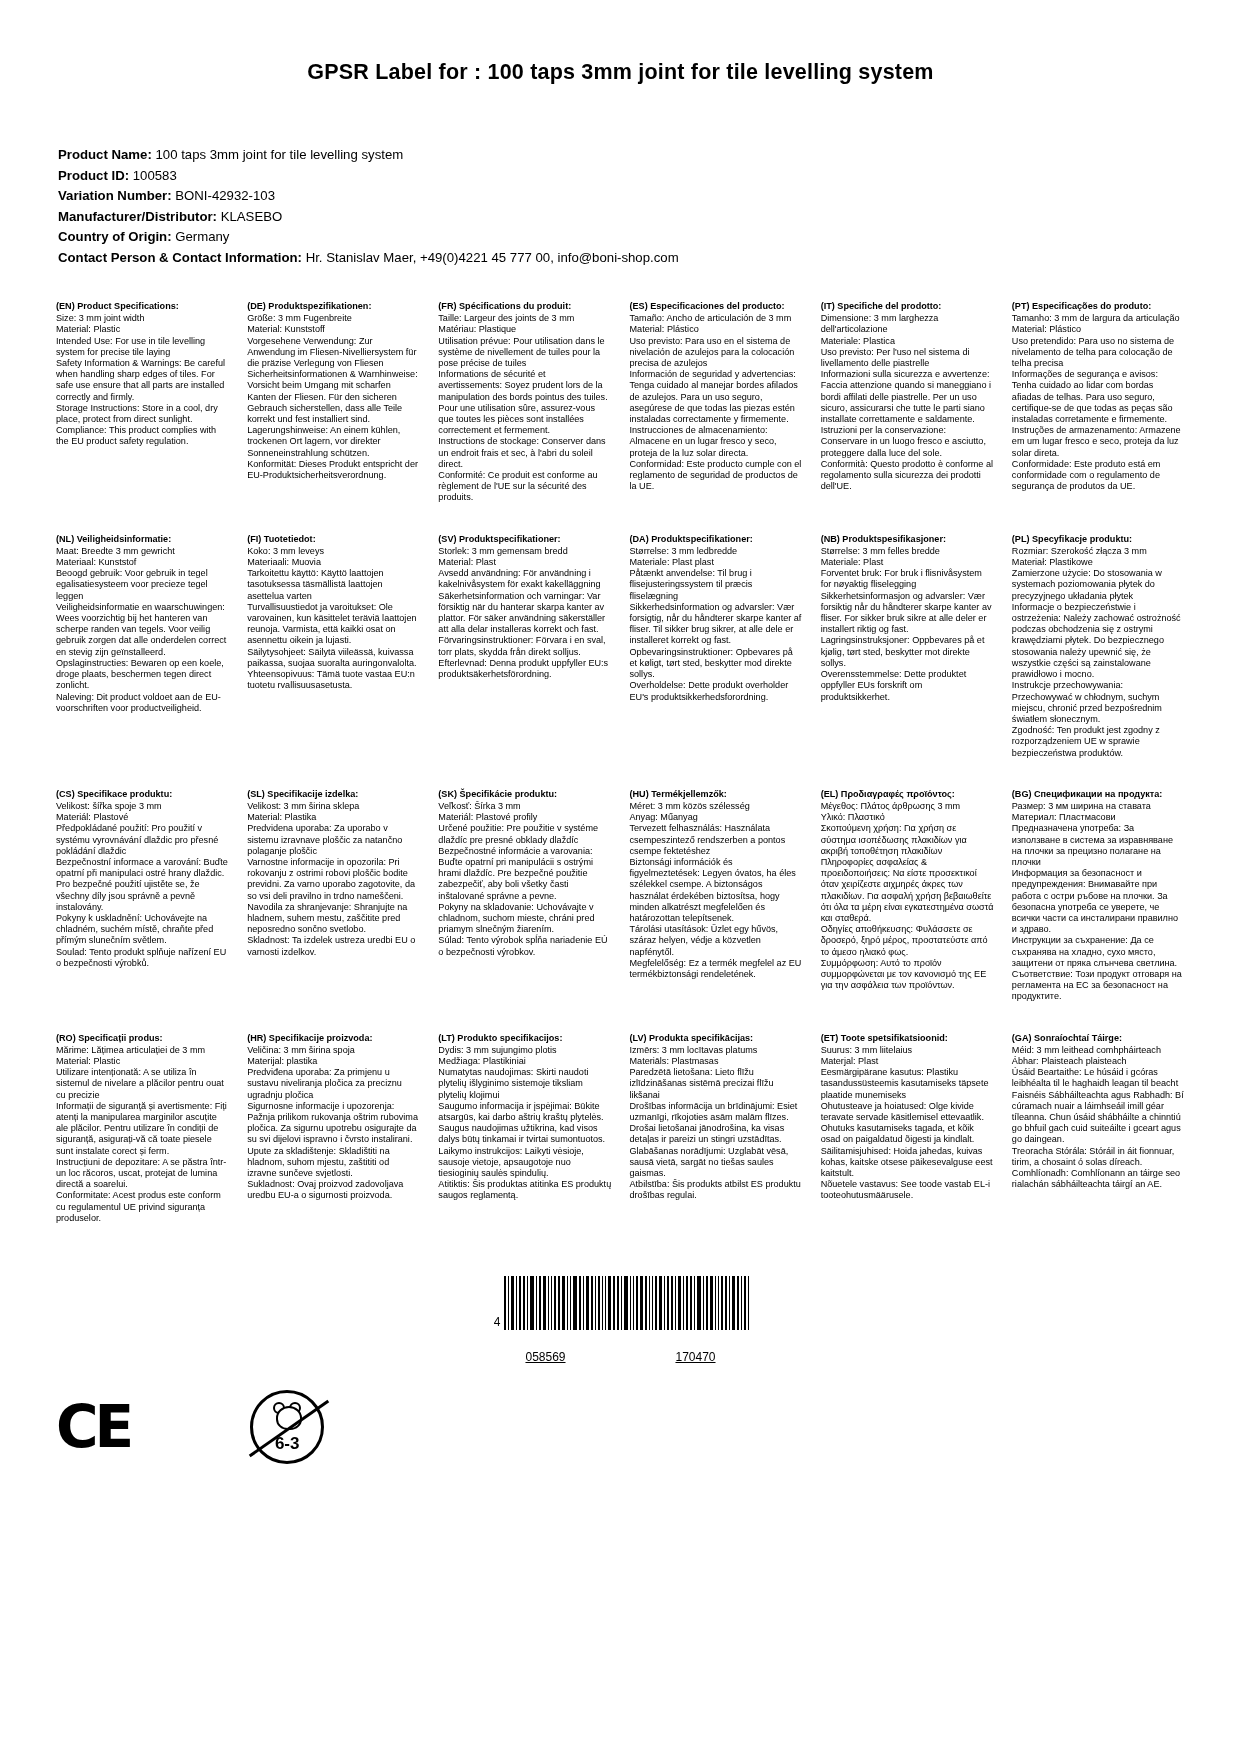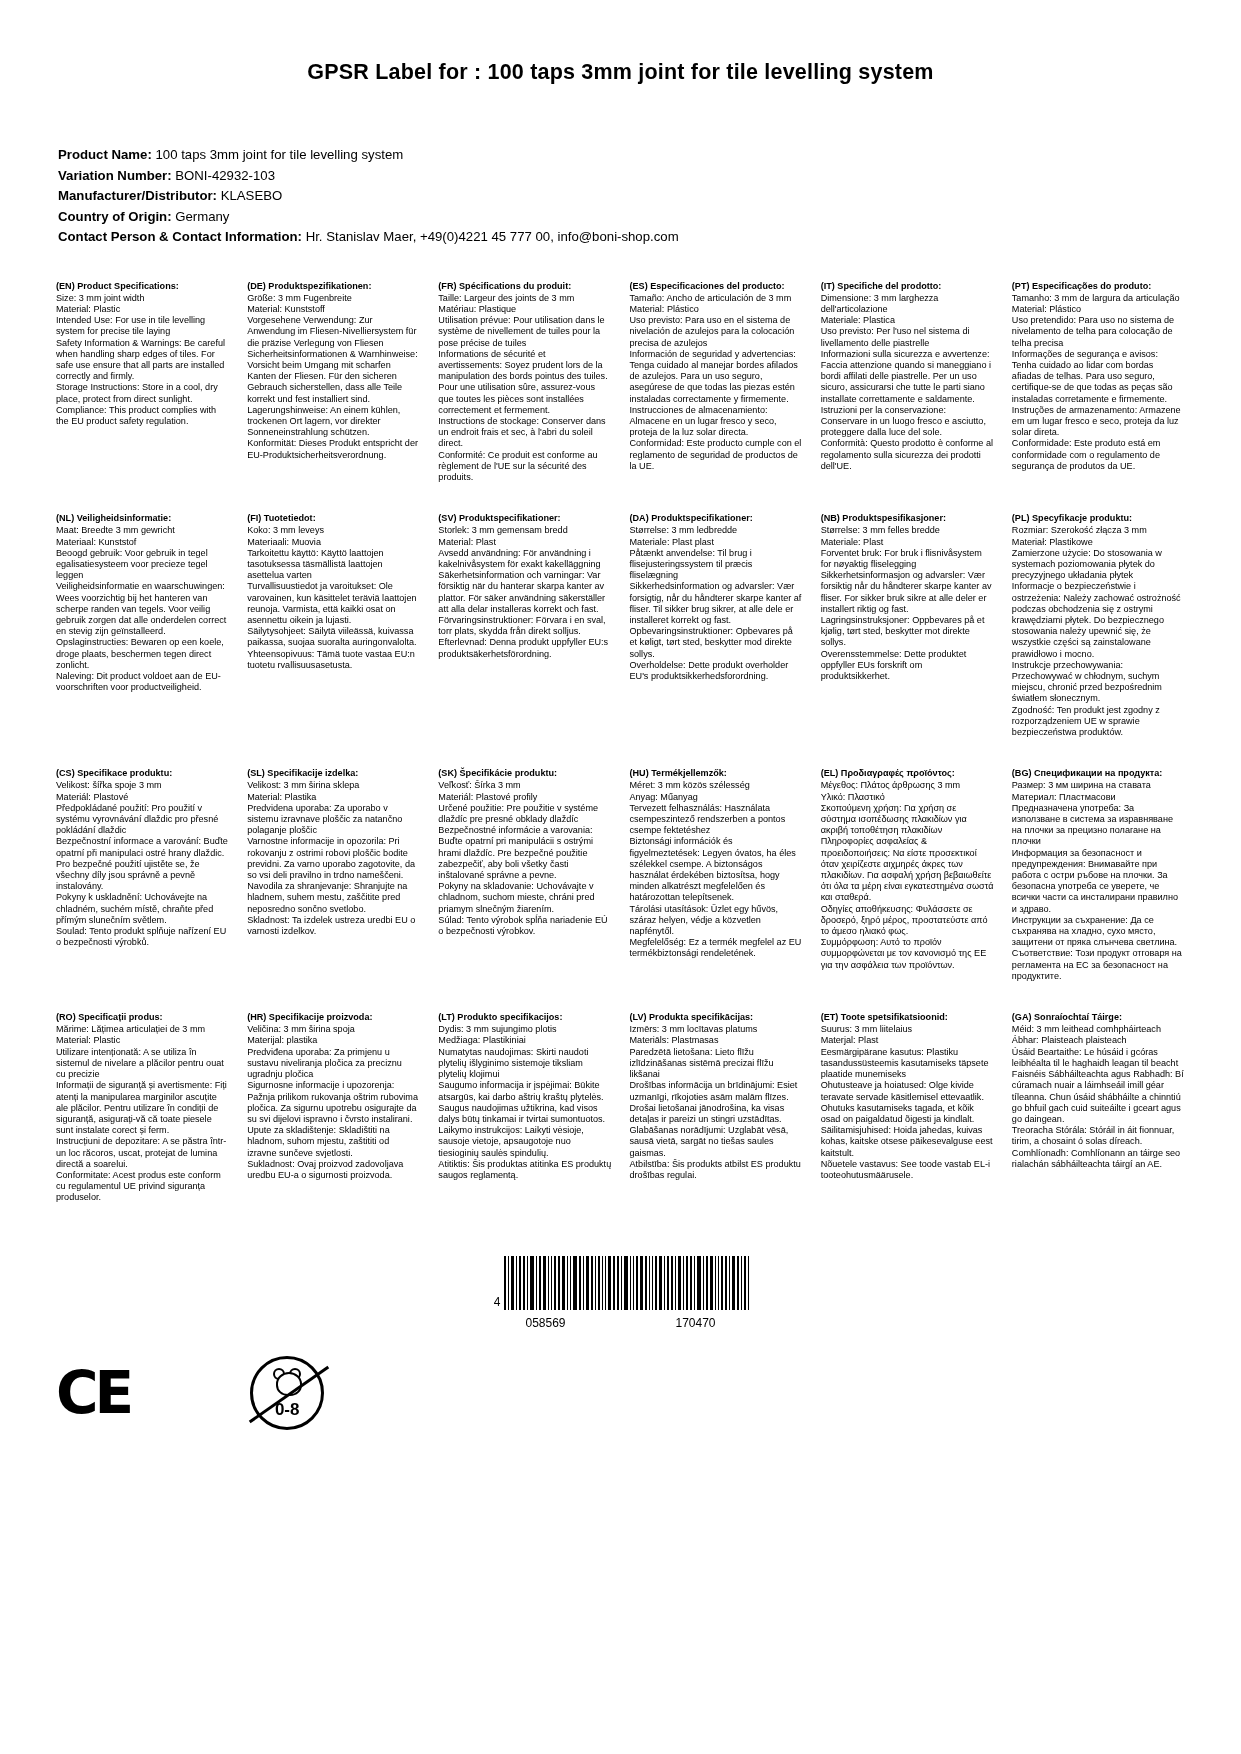--- a/index.html
+++ b/index.html
@@ -91,21 +91,22 @@
     background: #000;
     height: 54px;
     margin-right: 2px;
   }
   .bc-labels {
     display: flex;
     justify-content: center;
     align-items: center;
     gap: 0px;
     font-size: 12px;
-    margin-top: 6px;
+    margin-top: 20px;
+    text-decoration: underline;
   }
   .bc-num-left { width: 150px; text-align: center; }
   .bc-num-right { width: 150px; text-align: center; }
   .symbols {
     margin-top: 26px;
     display: flex;
     align-items: center;
     gap: 120px;
     padding-bottom: 30px;
   }
@@ -176,20 +177,24 @@
 <div class="page">
 
   <h1 class="title">GPSR Label for : 100 taps 3mm joint for tile levelling system</h1>
 
   <div class="meta">
     <div class="row">
       <span class="lbl">Product Name:</span>
       <span class="val">100 taps 3mm joint for tile levelling system</span>
     </div>
     <div class="row">
+      <span class="lbl">Product ID:</span>
+      <span class="val">100583</span>
+    </div>
+    <div class="row">
       <span class="lbl">Variation Number:</span>
       <span class="val">BONI-42932-103</span>
     </div>
     <div class="row">
       <span class="lbl">Manufacturer/Distributor:</span>
       <span class="val">KLASEBO</span>
     </div>
     <div class="row">
       <span class="lbl">Country of Origin:</span>
       <span class="val">Germany</span>
@@ -501,18 +506,18 @@
   </div>
 
   <div class="symbols">
     <div class="ce">CE</div>
     <div class="age-mark">
       <div class="face">
         <div class="ear-l"></div>
         <div class="ear-r"></div>
         <div class="head"></div>
       </div>
-      <div class="label03">0-8</div>
+      <div class="label03">6-3</div>
       <div class="slash"></div>
     </div>
   </div>
 
 </div>
 
 </body></html>

